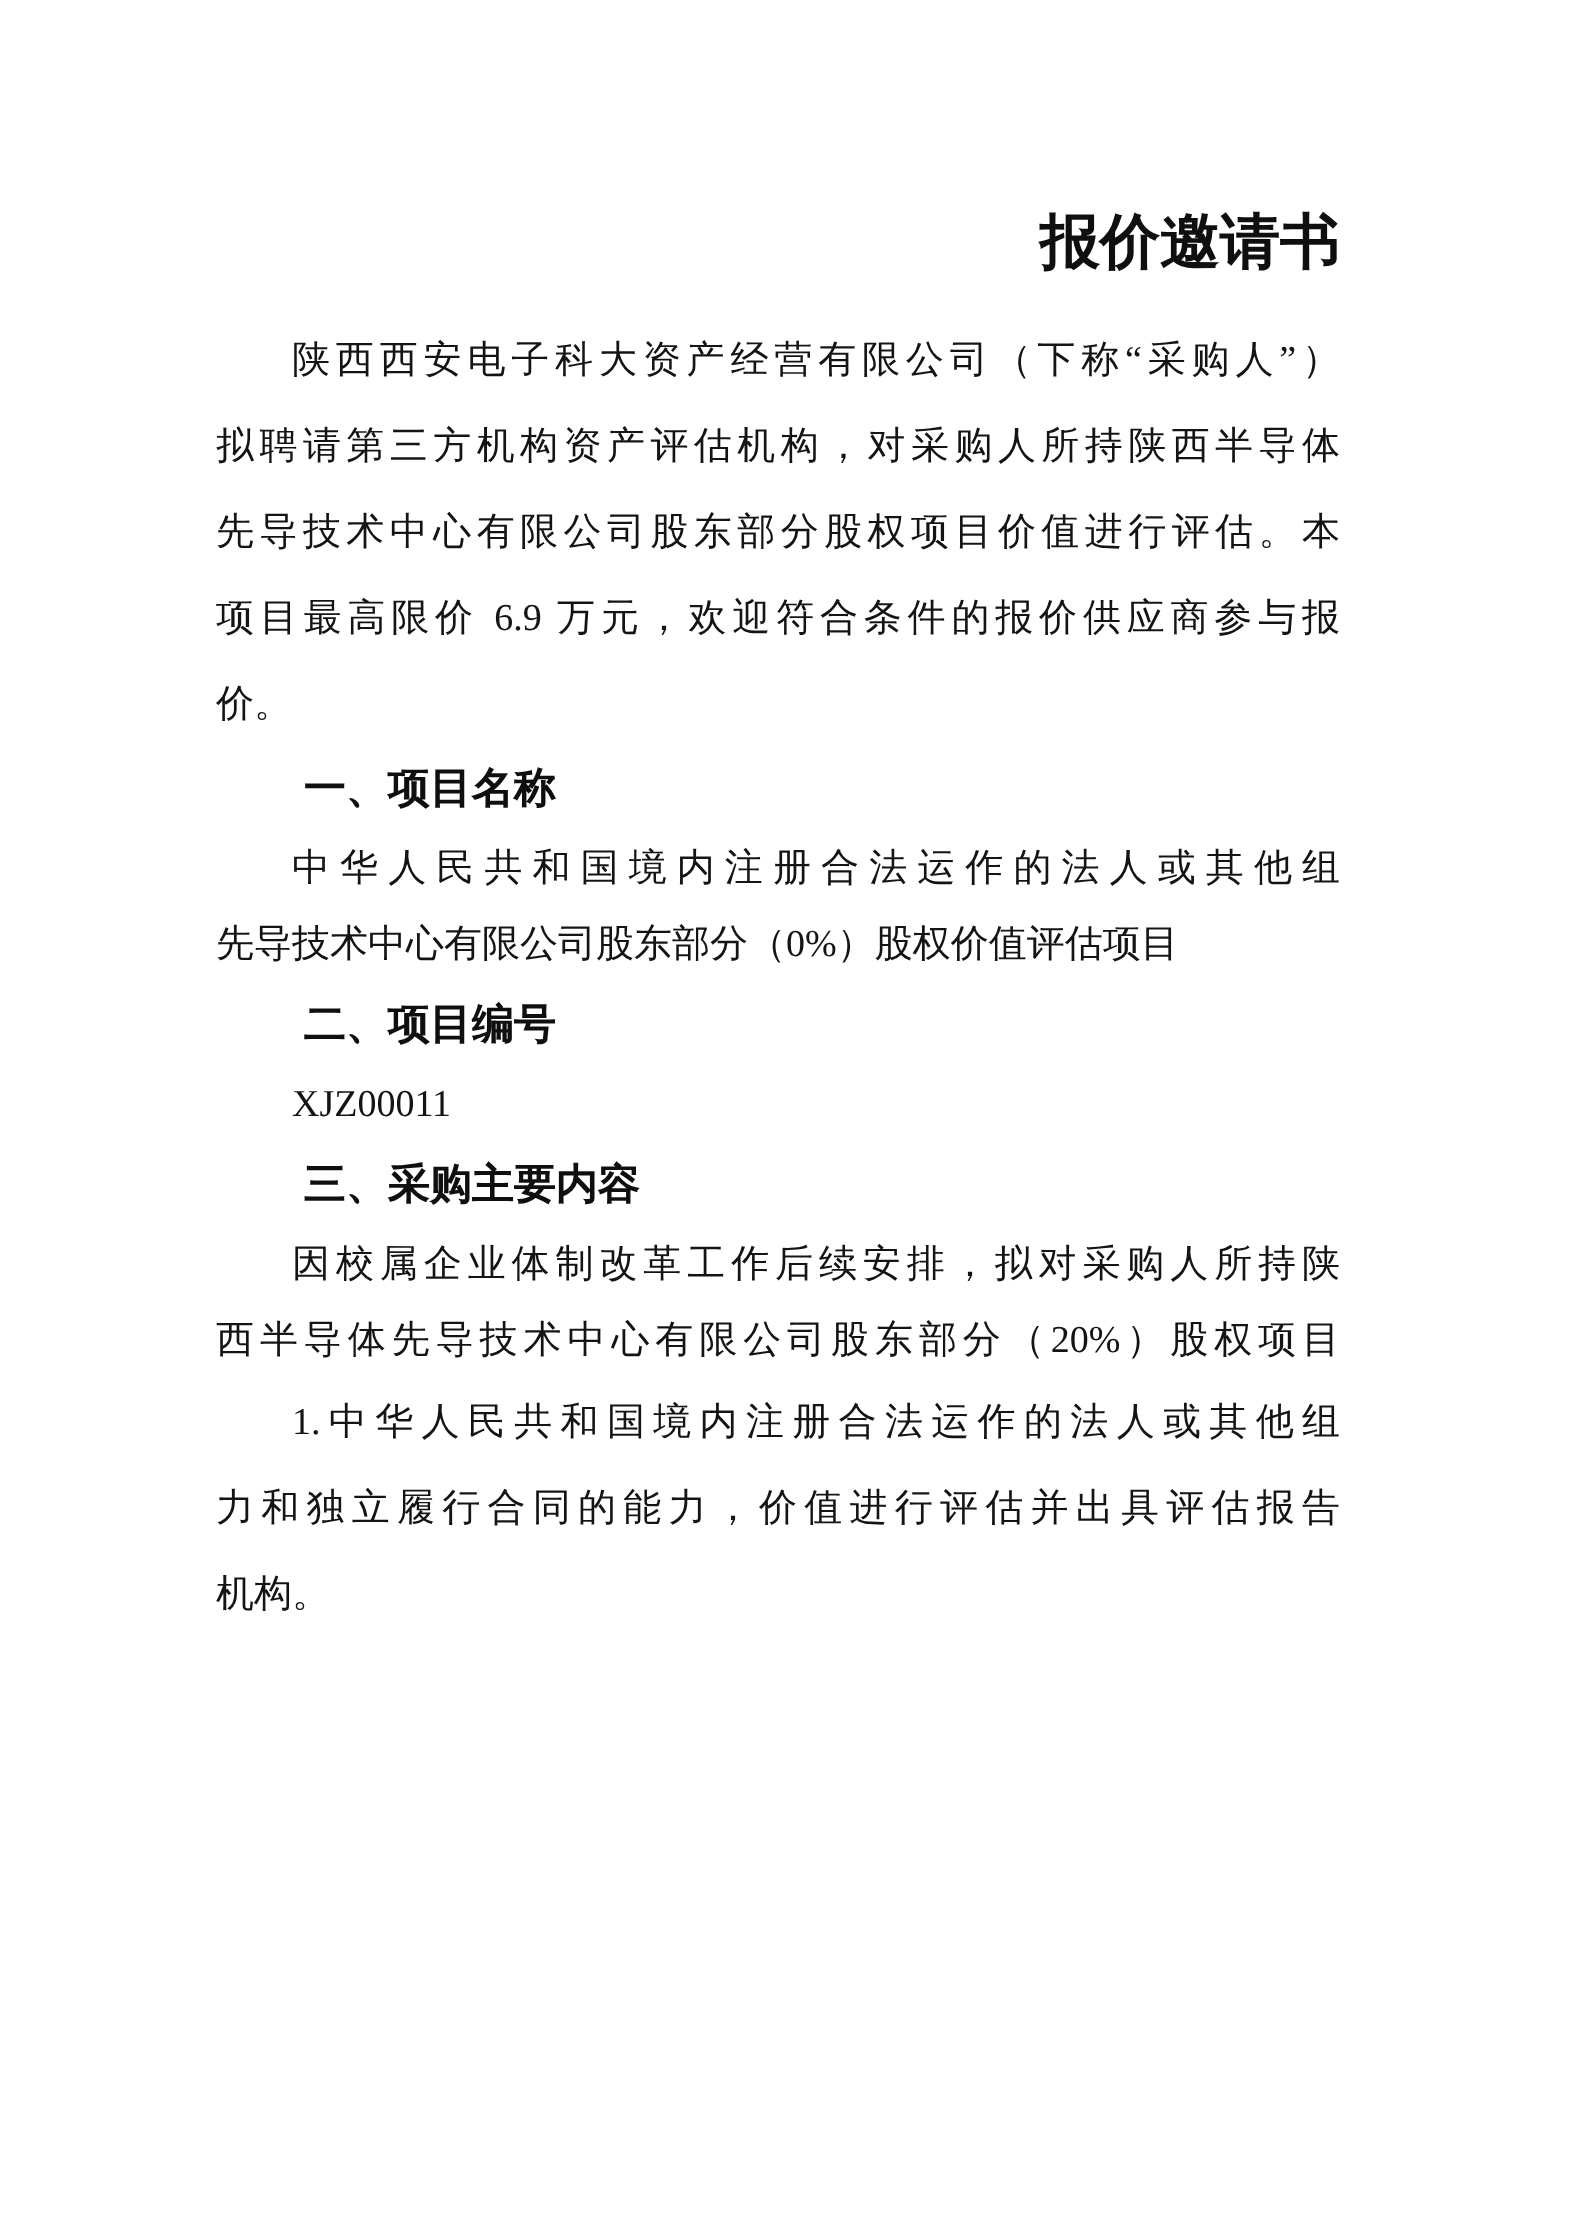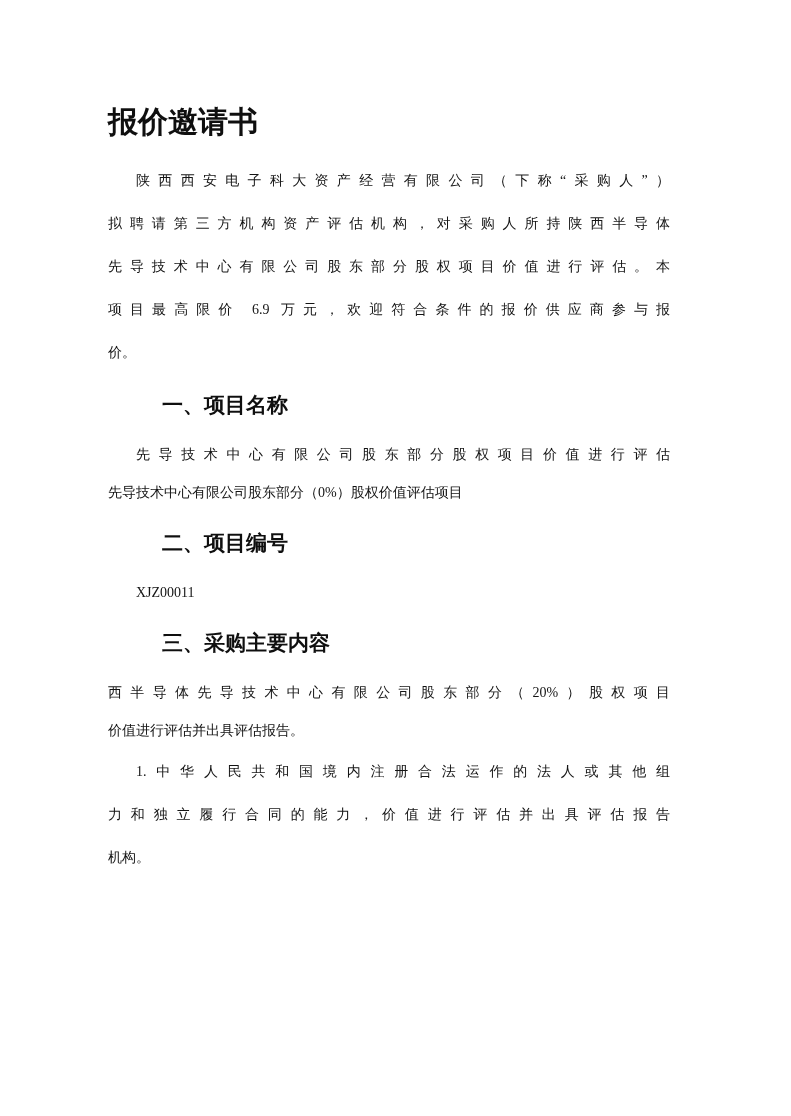--- a/index.html
+++ b/index.html
@@ -20,38 +20,38 @@
     height: 1116px;
     padding: 0 121px 0 108px;
     background: #ffffff;
   }
   .title {
     margin: 102px 0 17px 0;
     font-family: "Liberation Serif", "DejaVu Serif", serif;
     font-size: 30px;
     font-weight: bold;
     line-height: 40px;
-    text-align: left;
+    text-align: right;
     color: #0f0f0f;
   }
   .heading {
-    margin: 12px;
+    margin: 2px;
     font-family: "Liberation Sans", "DejaVu Sans", sans-serif;
     font-size: 21px;
     font-weight: bold;
     line-height: 38px;
     text-indent: 2em;
     color: #0f0f0f;
     white-space: nowrap;
   }
   .para {
     margin: 0;
   }
   .line {
-    font-size: 14px;
+    font-size: 19px;
     line-height: 38px;
     text-align: left;
     color: #141414;
   }
   .para.sp .line {
     line-height: 43px;
   }
   .line.ind {
     text-indent: 2em;
   }
@@ -70,33 +70,33 @@
   <div class="para sp">
     <div class="line ind jl">陕西西安电子科大资产经营有限公司（下称“采购人”）</div>
     <div class="line jl">拟聘请第三方机构资产评估机构，对采购人所持陕西半导体</div>
     <div class="line jl">先导技术中心有限公司股东部分股权项目价值进行评估。本</div>
     <div class="line jl">项目最高限价 6.9 万元，欢迎符合条件的报价供应商参与报</div>
     <div class="line">价。</div>
   </div>
 
   <h2 class="heading">一、项目名称</h2>
   <div class="para">
-    <div class="line ind jl">先导技术中心有限公司股东部分股权项目价值进行评估</div>
+    <div class="line ind jl">中华人民共和国境内注册合法运作的法人或其他组</div>
     <div class="line">先导技术中心有限公司股东部分（0%）股权价值评估项目</div>
   </div>
 
   <h2 class="heading">二、项目编号</h2>
   <div class="para">
     <div class="line ind">XJZ00011</div>
   </div>
 
   <h2 class="heading">三、采购主要内容</h2>
   <div class="para">
+    <div class="line ind jl">因校属企业体制改革工作后续安排，拟对采购人所持陕</div>
     <div class="line jl">西半导体先导技术中心有限公司股东部分（20%）股权项目</div>
-    <div class="line">价值进行评估并出具评估报告。</div>
   </div>
 
   <div class="para sp">
     <div class="line ind jl">1.中华人民共和国境内注册合法运作的法人或其他组</div>
     <div class="line jl">力和独立履行合同的能力，价值进行评估并出具评估报告</div>
     <div class="line">机构。</div>
   </div>
 
 </div>
 

